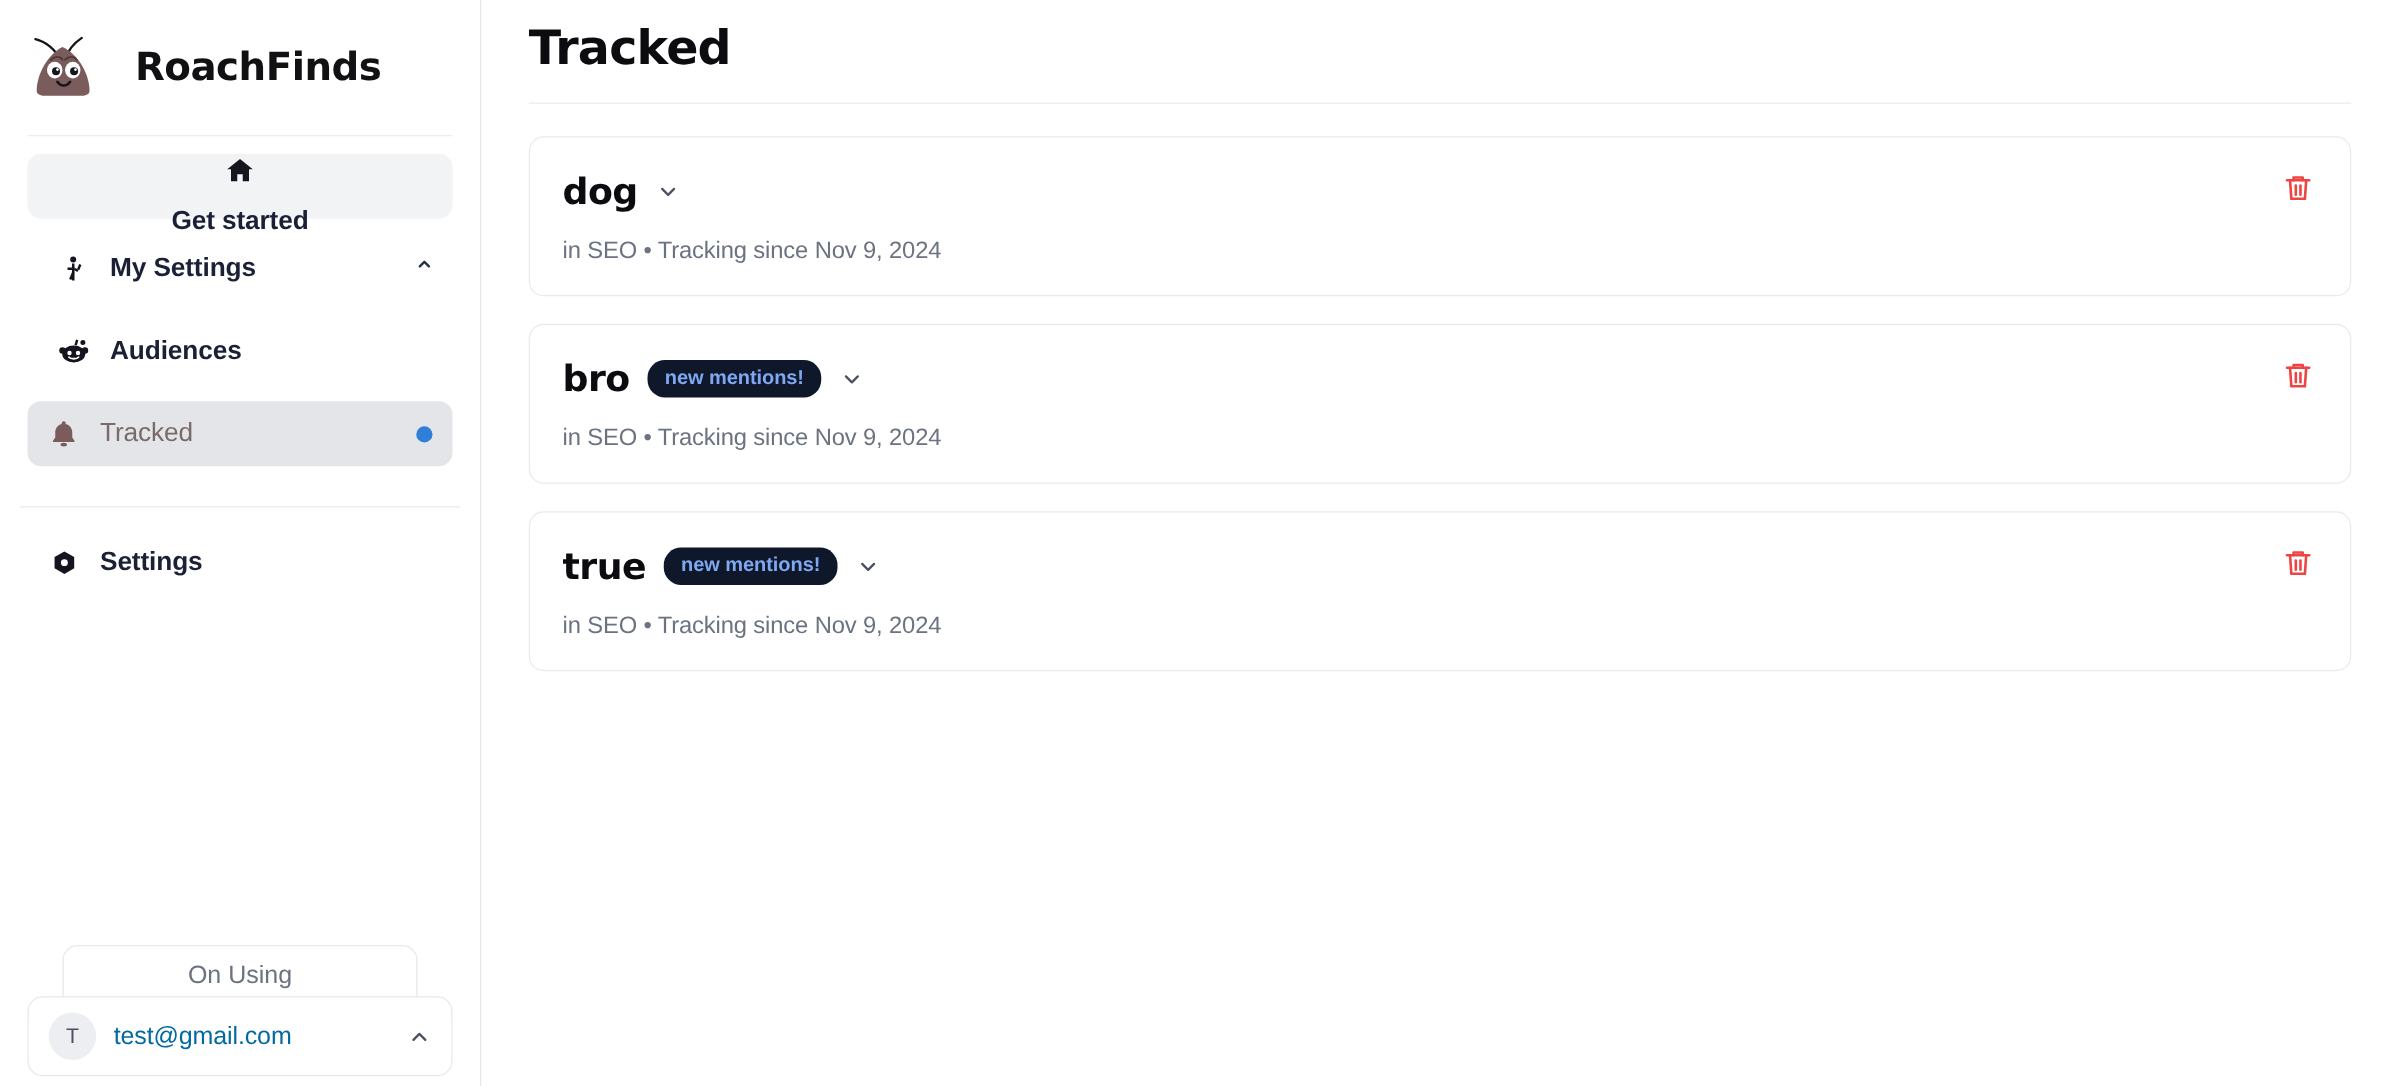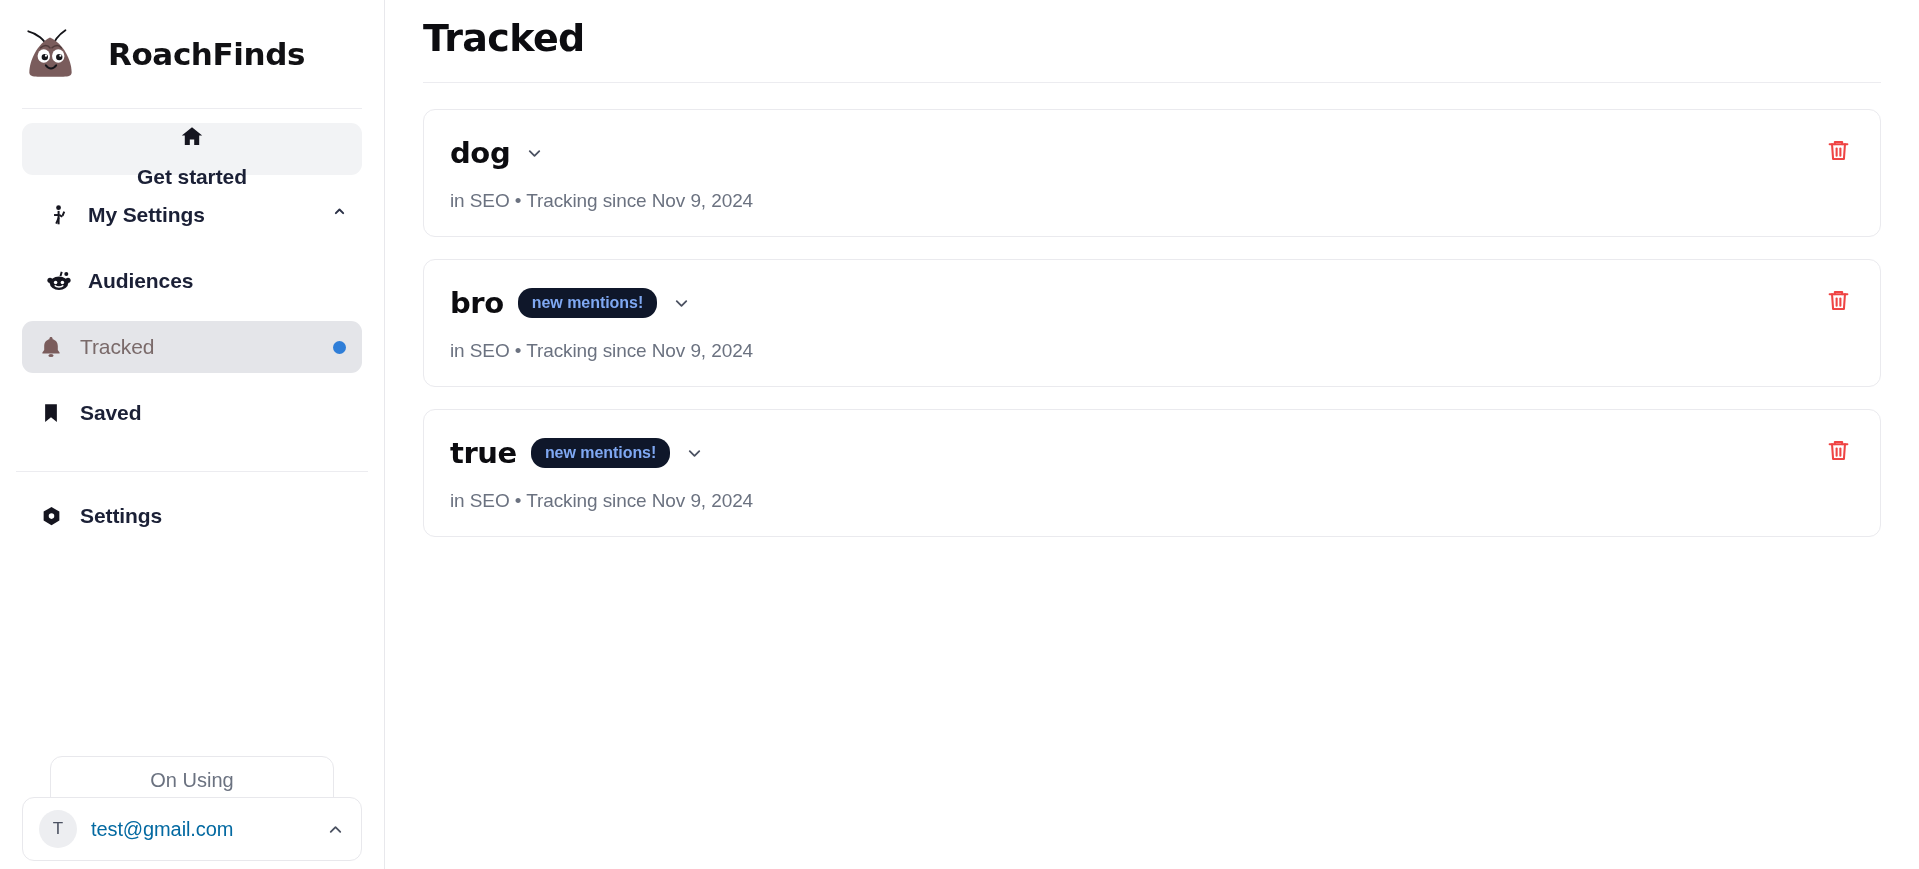--- a/index.html
+++ b/index.html
@@ -390,28 +390,20 @@
         <span class="nav-icon">
           <svg viewBox="0 0 24 24" width="24" height="24" fill="#7a5c5c">
             <path d="M12 2.0c-0.9 0-1.6 0.7-1.6 1.6v0.6C7.3 4.9 5.2 7.6 5.2 10.9v4.0L3.4 17.6v1.0h17.2v-1.0l-1.8-2.7v-4.0c0-3.3-2.1-6.0-5.2-6.7V3.6C13.6 2.7 12.9 2.0 12 2.0z"></path>
             <ellipse cx="12" cy="20.6" rx="2.6" ry="1.5"></ellipse>
           </svg>
         </span>
         <span class="nav-label">Tracked</span>
         <span class="blue-dot"></span>
       </div>
 
-      <div class="nav-item">
-        <span class="nav-icon">
-          <svg viewBox="0 0 24 24" width="22" height="22" fill="#15151f">
-            <path d="M5.6 2.4h12.8v19.4l-6.4-5.2-6.4 5.2z"></path>
-          </svg>
-        </span>
-        <span class="nav-label">Saved</span>
-      </div>
 
       <div class="nav-gap"></div>
       <div class="sidebar-divider" style="margin:0 -6px 18px -6px;"></div>
 
       <div class="nav-item">
         <span class="nav-icon">
           <svg viewBox="0 0 24 24" width="23" height="23" fill="#15151f">
             <path d="M12 2.2 20.2 6.9v9.4L12 21.0 3.8 16.3V6.9z"></path>
             <circle cx="12" cy="11.6" r="2.9" fill="#ffffff"></circle>
           </svg>

